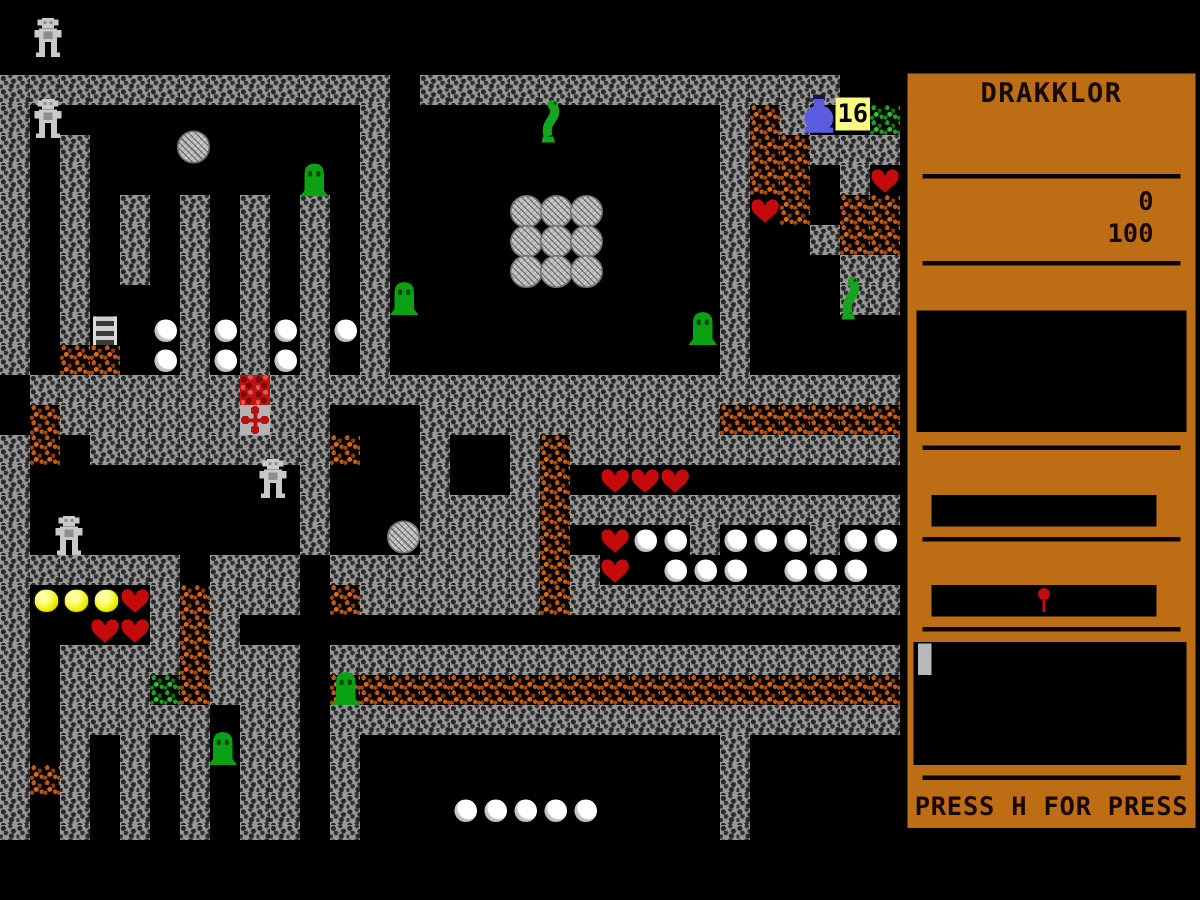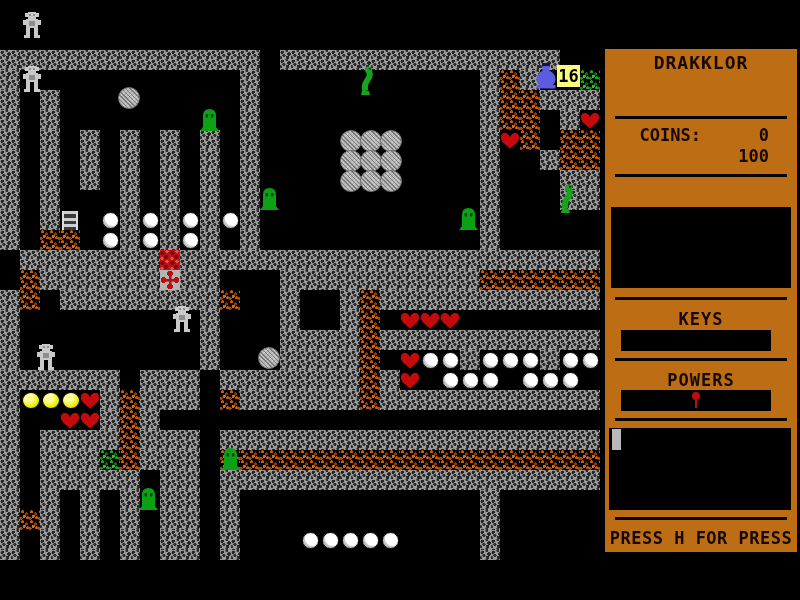--- a/index.html
+++ b/index.html
@@ -690,34 +690,31 @@
 
   <div class="crop-bottom"></div>
 
   <div class="sidebar">
     <div class="sb-abs" style="top:4px">
       <div class="sb-title-line">DRAKKLOR</div>
     </div>
     <div class="sb-hr" style="top:67px"></div>
     <div class="sb-abs" style="top:76px">
       <div class="sb-row">
-        <span class="lbl">COINS:</span>
         <span class="val">0</span>
       </div>
       <div class="sb-row">
         <span class="val">100</span>
       </div>
     </div>
     <div class="sb-hr" style="top:125px"></div>
     <div class="sb-box box-potions"></div>
     <div class="sb-hr" style="top:248px"></div>
-    <div class="sb-abs sb-label" style="top:260px">KEYS</div>
     <div class="sb-box box-keys"></div>
     <div class="sb-hr" style="top:309px"></div>
-    <div class="sb-abs sb-label" style="top:321px">POWERS</div>
     <div class="sb-box box-powers">
       <div class="power-pin"></div>
     </div>
     <div class="sb-hr" style="top:369px"></div>
     <div class="sb-box box-items">
       <div class="slot-cursor"></div>
     </div>
     <div class="sb-hr" style="top:468px"></div>
     <div class="sb-abs sb-help" style="top:479px">PRESS H FOR PRESS</div>
   </div>

